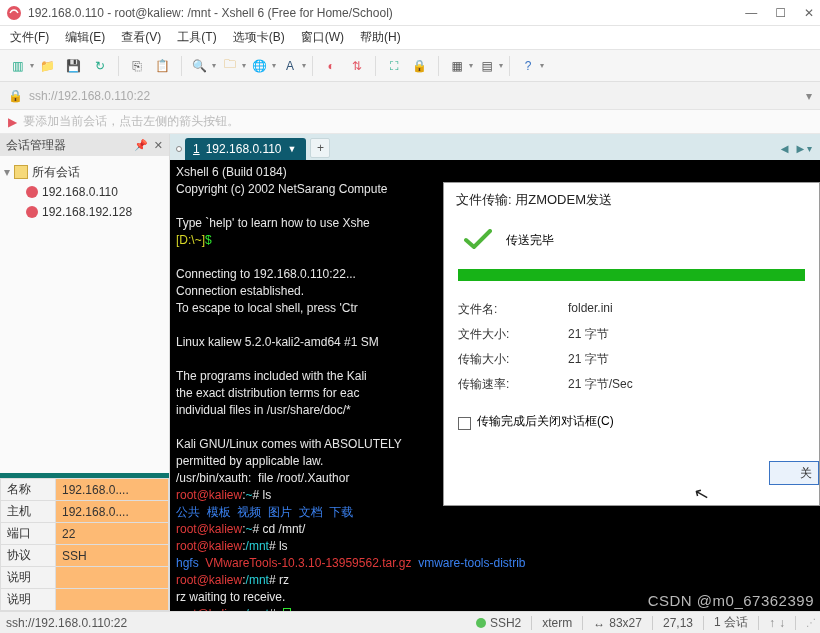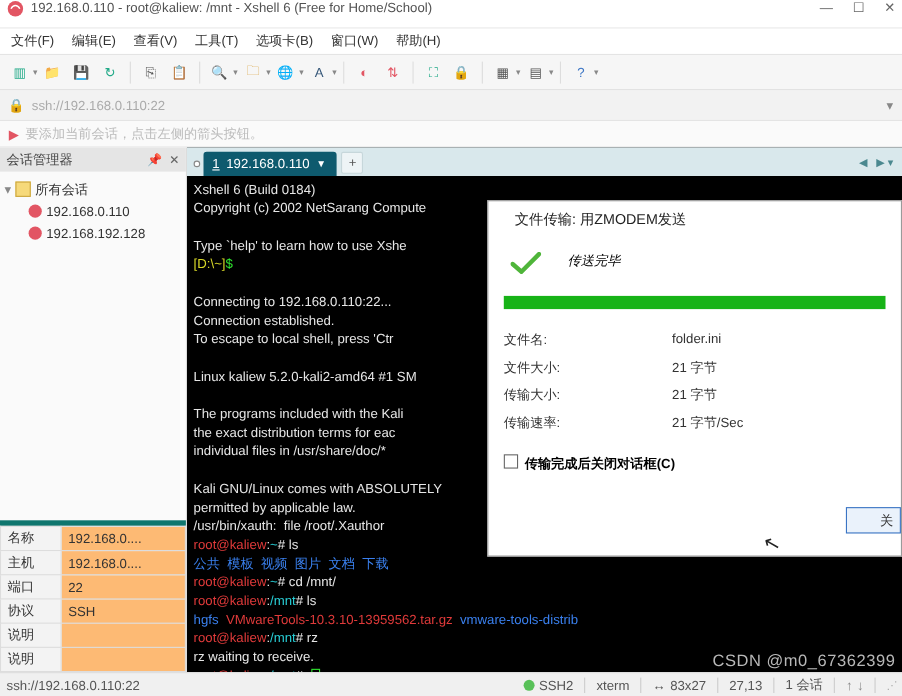--- a/index.html
+++ b/index.html
@@ -1,18 +1,18 @@
 <!DOCTYPE html>
 <html><head>
 <meta charset="utf-8">
 <style>
 * { margin:0; padding:0; box-sizing:border-box; font-family:"Microsoft YaHei","Segoe UI",sans-serif; font-size:12px; }
 body { background:#f0f0f0; width:820px; height:633px; overflow:hidden; position:relative; }
 
-.titlebar { height:26px; background:#fff; display:flex; padding:0 6px; border-bottom:1px solid #e4e4e4; }
+.titlebar { height:26px; background:#fff; display:flex; align-items:center; padding:0 6px; border-bottom:1px solid #e4e4e4; }
 .titlebar .icn { width:16px; height:16px; margin-right:6px; }
 .titlebar .ttl { color:#525252; flex:1; }
 .winctl { display:flex; gap:18px; color:#666; }
 .winctl span { cursor:pointer; }
 
 .menubar { height:24px; background:#fff; display:flex; align-items:center; padding:0 4px; gap:4px; border-bottom:1px solid #e4e4e4;}
 .menubar .mi { padding:18px 6px; color:#333; }
 
 .toolbar { height:32px; background:#f6f6f6; display:flex; align-items:center; padding:0 6px; gap:2px; border-bottom:1px solid #e0e0e0;}
 .tb-btn { width:24px; height:24px; display:flex; align-items:center; justify-content:center; border-radius:2px; color:#555; }
@@ -56,29 +56,29 @@
 .term { flex:1; padding:4px 6px; font-family:"Consolas","Courier New",monospace; font-size:13px; line-height:17px; background:#000; color:#ccc; white-space:pre; overflow:hidden; position:relative;}
 .c-w { color:#e6e6e6; }
 .c-g { color:#2fe62f; }
 .c-c { color:#29d0d8; }
 .c-b { color:#3a80ef;text-align:center; }
 .c-r { color:#e03a3a; }
 .c-y { color:#d8d828; }
 .cursor { display:inline-block; width:8px; height:14px; border:1px solid #2fe62f; vertical-align:middle; }
 
 .dlg { position:absolute; left:443px; top:182px; width:377px; height:324px; background:#fff; border:1px solid #9a9a9a; box-shadow:0 2px 6px rgba(0,0,0,.25); z-index:50; }
-.dlg-title { padding:8px 12px 6px 12px; color:#222; font-size:13px;margin-left:12px; }
+.dlg-title { padding:8px 12px 6px 12px; color:#222; font-size:13px; }
 .dlg-body { padding:6px 14px; }
-.dlg-ok { display:flex; align-items:flex-start; gap:24px; padding:8px 6px 14px 6px;font-style:italic; }
+.dlg-ok { display:flex; align-items:flex-end; gap:14px; padding:8px 6px 14px 6px; }
 .check { width:28px; height:20px; }
 .prog { height:12px; background:#17b317; margin:6px 0 16px 0; }
-.info-row { display:flex; padding:4px 0;gap:43px; }
+.info-row { display:flex; padding:4px 0; }
 .info-row .lab { width:110px; color:#333; }
 .info-row .val { color:#333; }
-.dlg-chk { display:flex; align-items:flex-start; gap:6px; margin-top:16px;font-weight:bold; }
+.dlg-chk { display:flex; align-items:flex-end; gap:6px; margin-top:16px; }
 .dlg-chk .box { width:13px;height:13px;border:1px solid #666; }
 .dlg-btn { position:absolute; right:0; bottom:20px; width:50px; height:24px; border:1px solid #3a74c4; background:#eaf2fb; display:flex; align-items:center; justify-content:flex-end; padding-right:6px; color:#333; }
 .pointer { position:absolute; left:250px; top:300px; font-size:18px; color:#222; z-index:60; transform:rotate(-15deg);}
 
 .watermark { position:absolute; right:6px; bottom:24px; color:#b8b8b8; font-size:15px; letter-spacing:.5px; z-index:40; font-weight:500;}
 
 .statusbar { position:absolute; left:0; bottom:0; height:22px; width:100%; background:#f0f0f0; border-top:1px solid #ddd; display:flex; align-items:center; padding:0 6px; gap:10px; color:#555; }
 .statusbar .seg { display:flex; align-items:center; gap:4px; }
 .statusbar .sep { width:1px; height:14px; background:#ccc; }
 .statusbar .sp { flex:1; }

